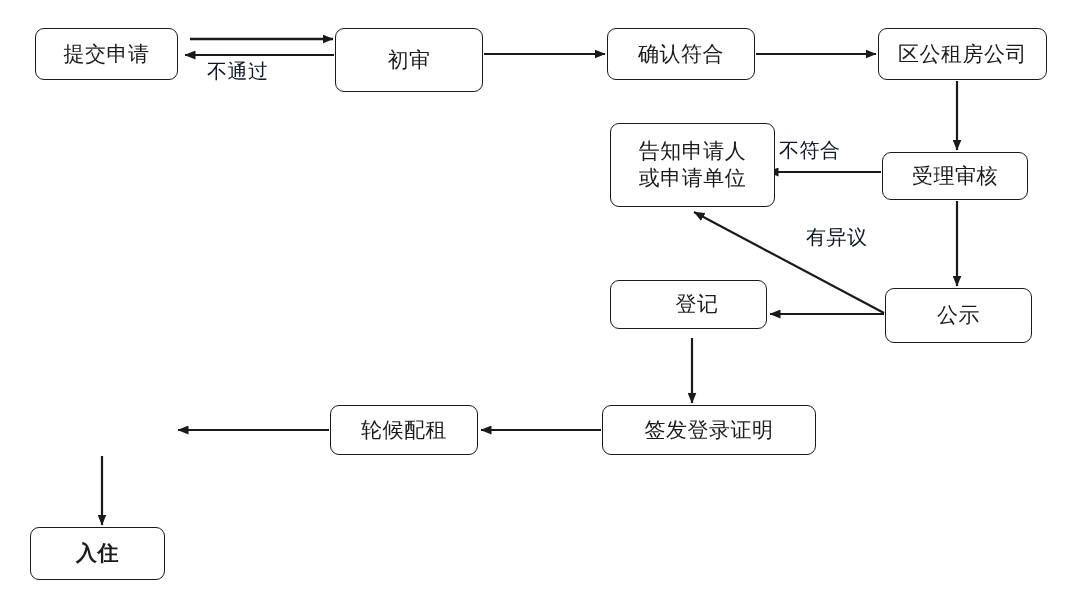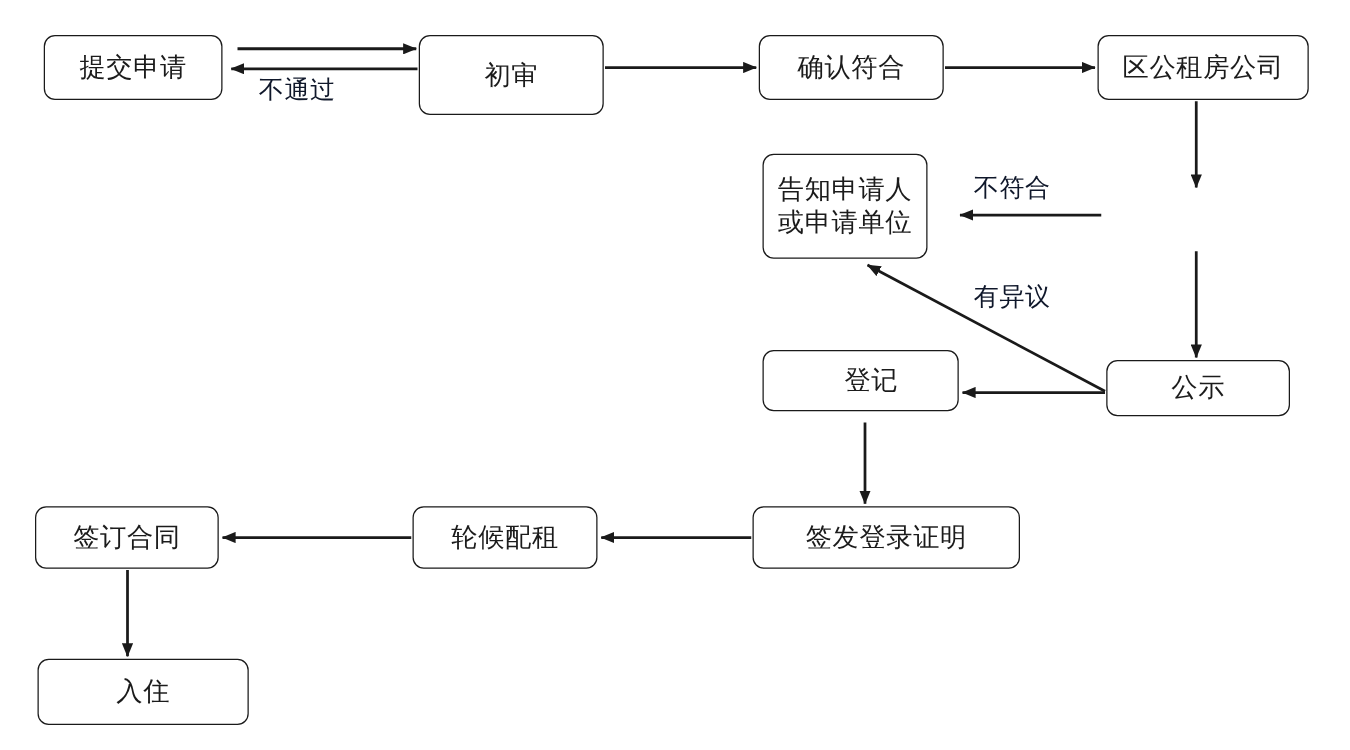--- a/index.html
+++ b/index.html
@@ -87,26 +87,26 @@
 
     <line x1="329" y1="430" x2="178" y2="430" stroke="#1a1a1a" stroke-width="2.2" marker-end="url(#arrowhead)"></line>
 
     <line x1="102" y1="456" x2="102" y2="525" stroke="#1a1a1a" stroke-width="2.2" marker-end="url(#arrowhead)"></line>
   </svg>
 
   <div class="node" style="left: 35px; top: 28px; width: 143px; height: 52px;">提交申请</div>
   <div class="node" style="left: 335px; top: 28px; width: 148px; height: 64px;">初审</div>
   <div class="node" style="left: 878px; top: 28px; width: 169px; height: 52px;">区公租房公司</div>
   <div class="node" style="left: 607px; top: 28px; width: 148px; height: 52px;">确认符合</div>
-  <div class="node" style="left: 610px; top: 123px; width: 132px; height: 84px;">告知申请人
+  <div class="node" style="left: 610px; top: 123px; width: 165px; height: 84px;">告知申请人
 或申请单位</div>
-  <div class="node" style="left: 885px; top: 288px; width: 147px; height: 45px;">公示</div>
+  <div class="node" style="left: 882px; top: 152px; width: 146px; height: 48px;">受理审核</div>
+  <div class="node" style="left: 885px; top: 288px; width: 147px; height: 55px;">公示</div>
   <div class="node" style="left: 610px; top: 280px; width: 157px; height: 49px; padding-left: 17px;">登记</div>
   <div class="node" style="left: 602px; top: 405px; width: 214px; height: 50px;">签发登录证明</div>
   <div class="node" style="left: 330px; top: 405px; width: 148px; height: 50px;">轮候配租</div>
-  <div class="node" style="left: 28px; top: 405px; width: 147px; height: 50px;">签订合同</div>
-  <div class="node" style="left: 30px; top: 527px; width: 169px; height: 53px;">入住</div>
+  <div class="node" style="left: 30px; top: 527px; width: 135px; height: 53px; font-weight: bold;">入住</div>
 
   <div class="edge-label" style="left: 207px; top: 58px;">不通过</div>
   <div class="edge-label" style="left: 779px; top: 137px;">不符合</div>
-  <div class="edge-label" style="left: 779px; top: 224px;">有异议</div>
+  <div class="edge-label" style="left: 806px; top: 224px;">有异议</div>
 
 </div>
 
 </body></html>

